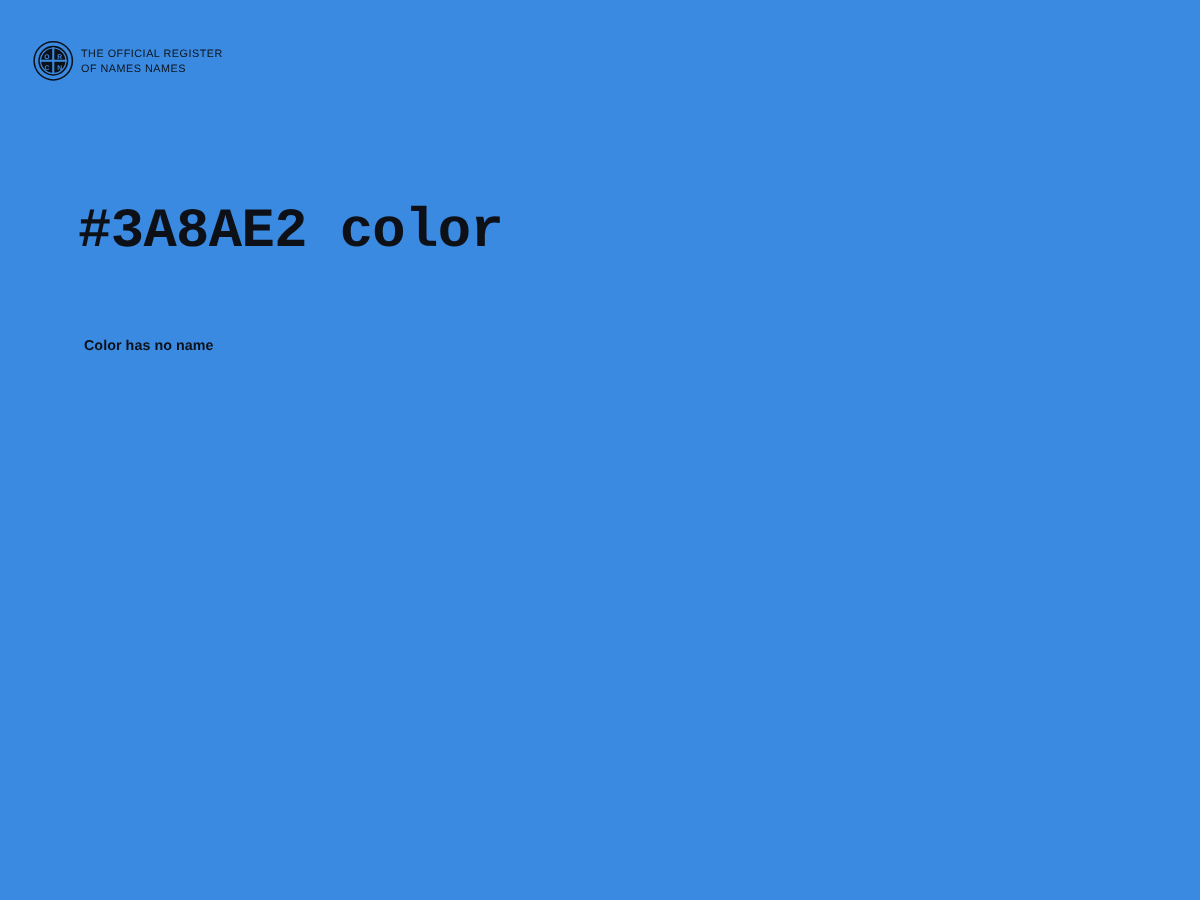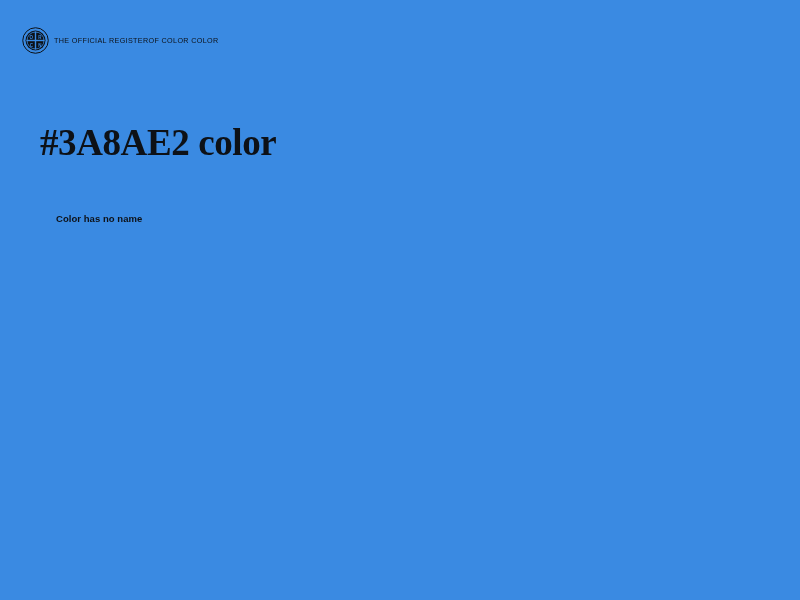--- a/index.html
+++ b/index.html
@@ -35,21 +35,21 @@
 
   .brand-emblem {
     width: 27px;
     height: 27px;
     flex: 0 0 27px;
     display: block;
   }
 
   .brand-wordmark {
     display: flex;
-    flex-direction: row;
+    flex-direction: column;
     justify-content: center;
     margin-top: 1px;
   }
 
   .brand-wordmark-line {
     font-family: "Liberation Sans", sans-serif;
     font-size: 7.2px;
     line-height: 9.6px;
     letter-spacing: 0.35px;
     color: #0d1117;
@@ -59,22 +59,22 @@
 
   
   .content {
     position: absolute;
     left: 40px;
     top: 120px;
     width: 720px;
   }
 
   .page-title {
-    margin: 0;
-    font-family: Liberation Serif, serif;
+    margin: 12px;
+    font-family: Liberation Mono, monospace;
     font-size: 37px;
     line-height: 46px;
     font-weight: bold;
     letter-spacing: -0.4px;
     color: #0d1117;
     white-space: nowrap;
   }
 
   .color-status {
     margin: 16px;
@@ -103,21 +103,21 @@
         <rect x="9" y="25.6" width="36" height="2.8" fill="#3a8ae2"></rect>
         <text x="18.5" y="24.5" fill="#3a8ae2" font-family="Liberation Sans, sans-serif" font-size="9" font-weight="bold" text-anchor="middle">O</text>
         <text x="35.5" y="24.5" fill="#3a8ae2" font-family="Liberation Sans, sans-serif" font-size="9" font-weight="bold" text-anchor="middle">R</text>
         <text x="18.5" y="39" fill="#3a8ae2" font-family="Liberation Sans, sans-serif" font-size="9" font-weight="bold" text-anchor="middle">C</text>
         <text x="35.5" y="39" fill="#3a8ae2" font-family="Liberation Sans, sans-serif" font-size="9" font-weight="bold" text-anchor="middle">N</text>
         <path d="M16 44.5 A 17 17 0 0 0 38 44.5" fill="none" stroke="#3a8ae2" stroke-width="1.4"></path>
       </svg>
     </span>
     <span class="brand-wordmark">
       <span class="brand-wordmark-line">THE OFFICIAL REGISTER</span>
-      <span class="brand-wordmark-line">OF COLOR COLOR</span>
+      <span class="brand-wordmark-line">OF NAMES NAMES</span>
     </span>
   </a>
 
   <div class="content">
     <h1 class="page-title">#3A8AE2 color</h1>
     <p class="color-status">Color has no name</p>
   </div>
 
 </div>
 

